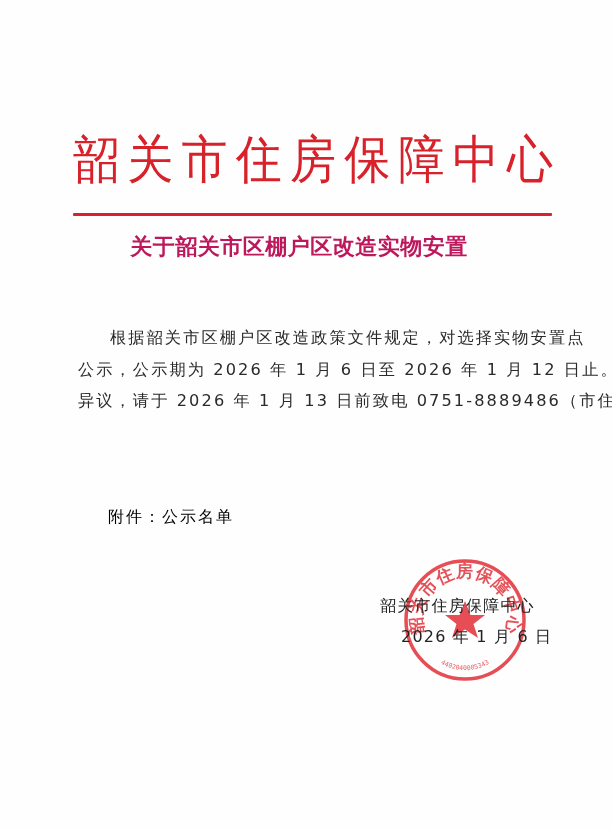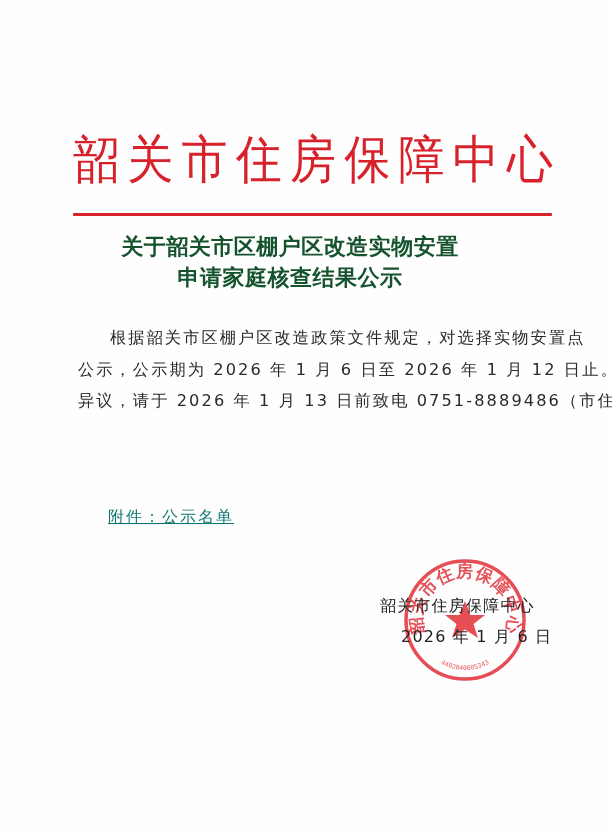--- a/index.html
+++ b/index.html
@@ -1,27 +1,27 @@
 <!DOCTYPE html>
 <html><head>
 <meta charset="utf-8">
 <style>
   html, body { margin: 0; padding: 0; background: #ffffff; }
   body { width: 612px; height: 830px; position: relative; overflow: hidden; font-family: "DejaVu Serif", "Liberation Serif", serif; color: #222; }
   .page { position: absolute; left: 0; top: 0; width: 612px; height: 830px; background: #fefefe; }
   .masthead { position: absolute; left: 73px; top: 128px; width: 480px; height: 62px; display: flex; justify-content: space-between; align-items: center; }
   .masthead span { font-family: "DejaVu Serif", "Liberation Serif", serif; font-size: 46px; color: #d7222b; line-height: 62px; font-weight: normal; transform: scaleY(1.12); }
   .rule { position: absolute; left: 73px; top: 213px; width: 479px; height: 3px; background: #d7222b; border-radius: 1px; }
-  .title { position: absolute; left: 0; width: 580px; text-align: center; font-family: "DejaVu Serif", "Liberation Serif", serif; font-weight: bold; font-size: 22px; color: #14532d; letter-spacing: 0.5px; }
+  .title { position: absolute; left: 9px; width: 580px; text-align: center; font-family: "DejaVu Serif", "Liberation Serif", serif; font-weight: bold; font-size: 22px; color: #be185d; letter-spacing: 0.5px; }
   .title.l1 { top: 232px; }
   .title.l2 { top: 263px; }
   .body-text { position: absolute; left: 78px; top: 322px; width: 476px; font-family: "DejaVu Sans", "Liberation Sans", sans-serif; font-size: 16.2px; color: #2a2a2a; }
   .body-text .line { height: 31.6px; line-height: 31.6px; white-space: nowrap; letter-spacing: 2.1px; display: block; }
   .body-text .line.indent { padding-left: 32px; }
-  .attachment { position: absolute; left: 108px; top: 507px; font-family: "DejaVu Sans", "Liberation Sans", sans-serif; font-size: 16px; color: #0f766e; letter-spacing: 2px; text-decoration: underline; }
+  .attachment { position: absolute; left: 108px; top: 507px; font-family: "DejaVu Sans", "Liberation Sans", sans-serif; font-size: 16px; color: #000000; letter-spacing: 2px; }
   .seal { position: absolute; left: 402px; top: 557px; width: 126px; height: 126px; }
   .sign { position: absolute; font-family: "DejaVu Sans", "Liberation Sans", sans-serif; font-size: 16px; color: #222; letter-spacing: 1.2px; white-space: nowrap; }
   .sign.org { left: 380px; top: 596px; }
   .sign.date { left: 401px; top: 627px; }
 </style>
 </head>
 <body>
 
 <div class="page">
 
@@ -33,21 +33,20 @@
     <span>房</span>
     <span>保</span>
     <span>障</span>
     <span>中</span>
     <span>心</span>
   </div>
 
   <div class="rule"></div>
 
   <div class="title l1">关于韶关市区棚户区改造实物安置</div>
-  <div class="title l2">申请家庭核查结果公示</div>
 
   <div class="body-text">
     <span class="line indent">根据韶关市区棚户区改造政策文件规定，对选择实物安置点</span>
     <span class="line">公示，公示期为 2026 年 1 月 6 日至 2026 年 1 月 12 日止。如有</span>
     <span class="line">异议，请于 2026 年 1 月 13 日前致电 0751-8889486（市住房保</span>
   </div>
 
   <div class="attachment">附件：公示名单</div>
 
   <svg class="seal" viewBox="0 0 126 126" xmlns="http://www.w3.org/2000/svg">

